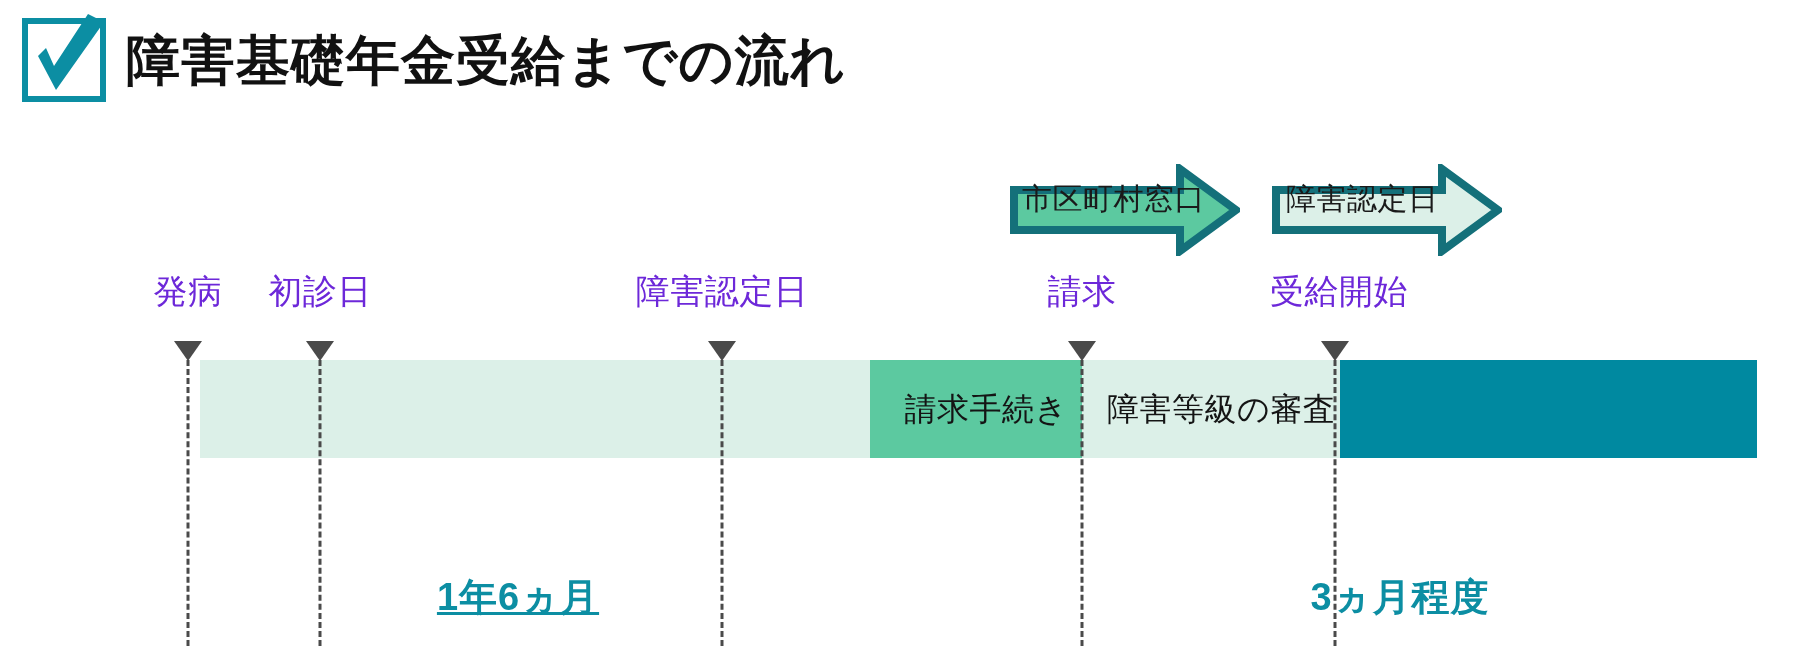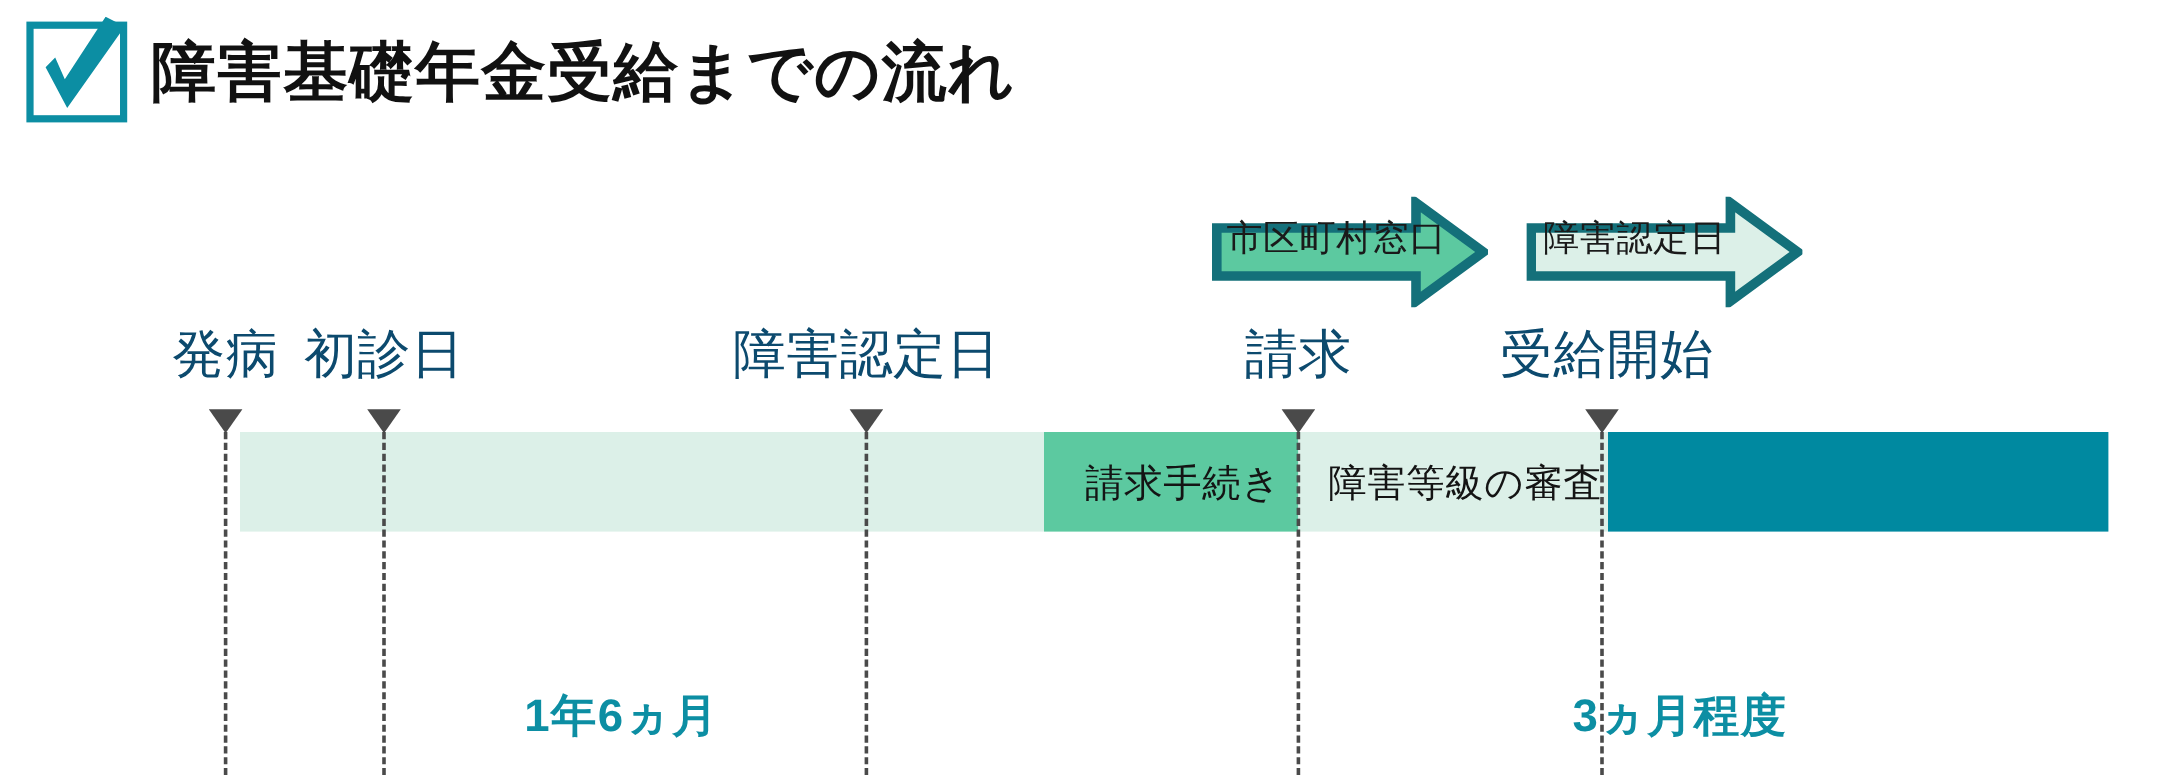--- a/index.html
+++ b/index.html
@@ -59,22 +59,22 @@
     white-space: nowrap;
     line-height: 1;
     letter-spacing: 0.5px;
   }
 
   
   .timeline { position: absolute; left: 0; top: 0; width: 1818px; height: 646px; }
 
   .tick-label {
     position: absolute;
-    font-size: 44px;
-    color: #0c4a6e;
+    font-size: 34px;
+    color: #6d28d9;
     white-space: nowrap;
     line-height: 1;
     transform: translateX(-50%);
     letter-spacing: 0.5px;
   }
 
   .marker {
     position: absolute;
     width: 0; height: 0;
     border-left: 14px solid transparent;
@@ -85,21 +85,21 @@
 
   .dashline {
     position: absolute;
     width: 0;
     border-left: 3px dashed #4a4a4a;
     transform: translateX(-50%);
   }
 
   .bar-seg {
     position: absolute;
-    height: 83px;
+    height: 98px;
     top: 360px;
     display: flex;
     align-items: center;
     justify-content: center;
     padding-left: 20px;
   }
   .bar-seg .seg-text {
     font-size: 32px;
     color: #141414;
     white-space: nowrap;
@@ -176,17 +176,17 @@
     <div class="marker" style="left:722px;  top:341px;"></div>
     <div class="marker" style="left:1082px; top:341px;"></div>
     <div class="marker" style="left:1335px; top:341px;"></div>
 
     <div class="tick-label" style="left:188px;  top:274px;">発病</div>
     <div class="tick-label" style="left:320px;  top:274px;">初診日</div>
     <div class="tick-label" style="left:722px;  top:274px;text-align:center;">障害認定日</div>
     <div class="tick-label" style="left:1082px; top:274px;">請求</div>
     <div class="tick-label" style="left:1339px; top:274px;">受給開始</div>
 
-    <div class="duration" style="left:518px;  top:578px;">1年6ヵ月</div>
+    <div class="duration" style="left:518px;  top:578px;text-decoration:underline;">1年6ヵ月</div>
     <div class="duration" style="left:1400px; top:578px;text-align:center;">3ヵ月程度</div>
 
   </div>
 </div>
 
 </body></html>

